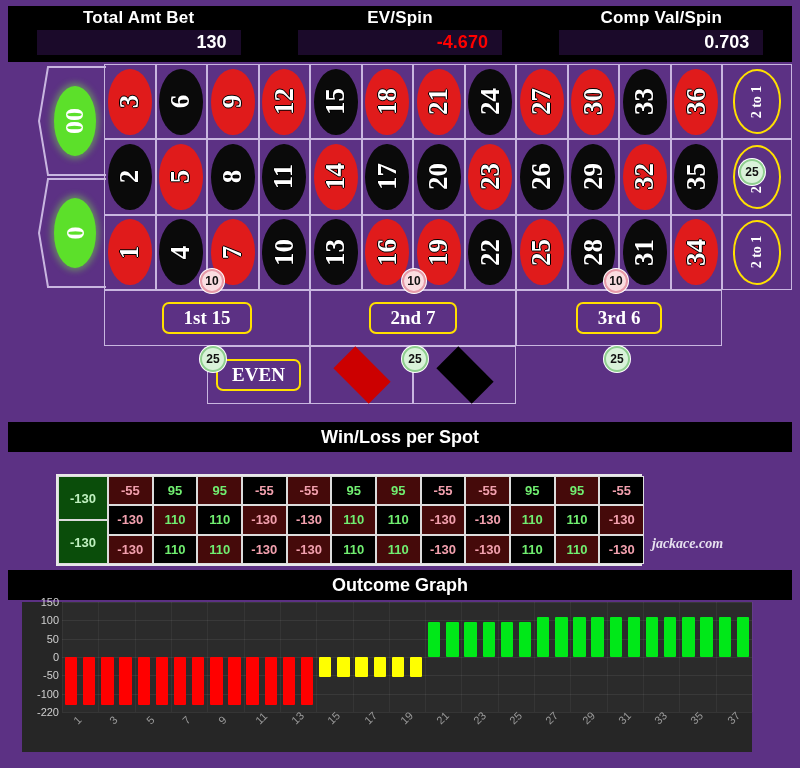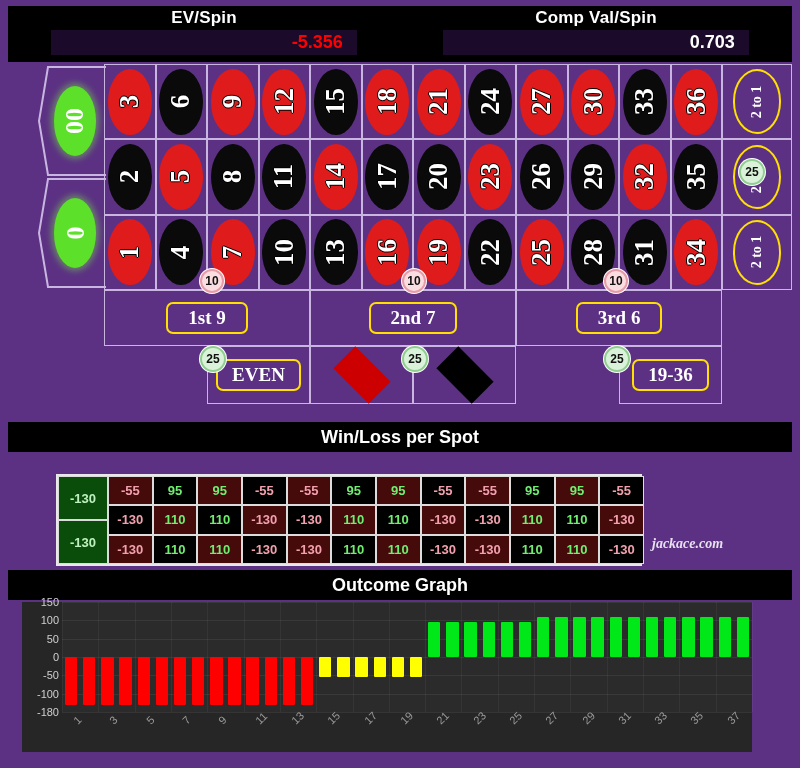--- a/index.html
+++ b/index.html
@@ -131,23 +131,29 @@
   .og-xlab { position: absolute; top: 6px; color: #9a9a9a; font-size: 11px;
              transform: rotate(-45deg); transform-origin: left top; white-space: nowrap; }
 </style>
 </head>
 <body>
 
 <div id="app">
 
   <div class="stats-bar" id="statsBar">
       <div class="stat-cell">
+        <div class="stat-label">Total Amt Bet</div>
+        <div class="stat-valbox">
+          <div class="stat-val">130</div>
+        </div>
+      </div>
+      <div class="stat-cell">
         <div class="stat-label">EV/Spin</div>
         <div class="stat-valbox">
-          <div class="stat-val neg">-5.356</div>
+          <div class="stat-val neg">-4.670</div>
         </div>
       </div>
       <div class="stat-cell">
         <div class="stat-label">Comp Val/Spin</div>
         <div class="stat-valbox">
           <div class="stat-val">0.703</div>
         </div>
       </div>
     </div>
 
@@ -348,21 +354,21 @@
         </div>
         <div class="num-cell" style="left: 566.5px; top: 150.667px; width: 51.5px; height: 75.3333px;">
           <div class="num-oval red">
             <div class="num-txt">34</div>
           </div>
         </div>
       </div>
     <div class="doz-row" id="dozRow">
         <div class="doz-cell" style="left: 0px; width: 206px;">
           <div class="doz-box">
-            <div class="doz-txt">1st 9</div>
+            <div class="doz-txt">1st 15</div>
           </div>
         </div>
         <div class="doz-cell" style="left: 206px; width: 206px;">
           <div class="doz-box">
             <div class="doz-txt">2nd 7</div>
           </div>
         </div>
         <div class="doz-cell" style="left: 412px; width: 206px;">
           <div class="doz-box">
             <div class="doz-txt">3rd 6</div>
@@ -373,25 +379,20 @@
         <div class="out-cell" style="left: 103px; width: 103px;">
           <div class="out-box">
             <div class="out-txt">EVEN</div>
           </div>
         </div>
         <div class="out-cell" style="left: 206px; width: 103px;">
           <div class="diamond red"></div>
         </div>
         <div class="out-cell" style="left: 309px; width: 103px;">
           <div class="diamond black"></div>
-        </div>
-        <div class="out-cell" style="left: 515px; width: 103px;">
-          <div class="out-box">
-            <div class="out-txt">19-36</div>
-          </div>
         </div>
       </div>
     <div id="chipLayer" style="position:absolute;left:0;top:0;width:784px;height:340px;pointer-events:none;">
         <div class="chip c10" style="left: 192px; top: 205px;">10</div>
         <div class="chip c10" style="left: 394px; top: 205px;">10</div>
         <div class="chip c10" style="left: 596px; top: 205px;">10</div>
         <div class="chip c25" style="left: 731px; top: 95px;">25</div>
         <div class="chip c25" style="left: 192px; top: 282px;">25</div>
         <div class="chip c25" style="left: 394px; top: 282px;">25</div>
         <div class="chip c25" style="left: 596px; top: 282px;">25</div>
@@ -461,21 +462,21 @@
   <div class="og-panel">
     <div class="og-title">Outcome Graph</div>
     <div class="og-plotwrap">
       <div class="og-ylabels" id="ogY">
           <div class="og-ylab" style="top: 0px;">150</div>
           <div class="og-ylab" style="top: 18.3333px;">100</div>
           <div class="og-ylab" style="top: 36.6667px; margin-left: 20px;">50</div>
           <div class="og-ylab" style="top: 55px;">0</div>
           <div class="og-ylab" style="top: 73.3333px;">-50</div>
           <div class="og-ylab" style="top: 91.6667px;">-100</div>
-          <div class="og-ylab" style="top: 110px;">-180</div>
+          <div class="og-ylab" style="top: 110px;">-220</div>
         </div>
       <div class="og-plot" id="ogPlot">
           <div class="og-gridline" style="top: 0px;"></div>
           <div class="og-gridline" style="top: 18.3333px;"></div>
           <div class="og-gridline" style="top: 36.6667px;"></div>
           <div class="og-gridline" style="top: 55px;"></div>
           <div class="og-gridline" style="top: 73.3333px;"></div>
           <div class="og-gridline" style="top: 91.6667px;"></div>
           <div class="og-gridline" style="top: 110px;"></div>
           <div class="og-vline" style="left: 0px;"></div>

